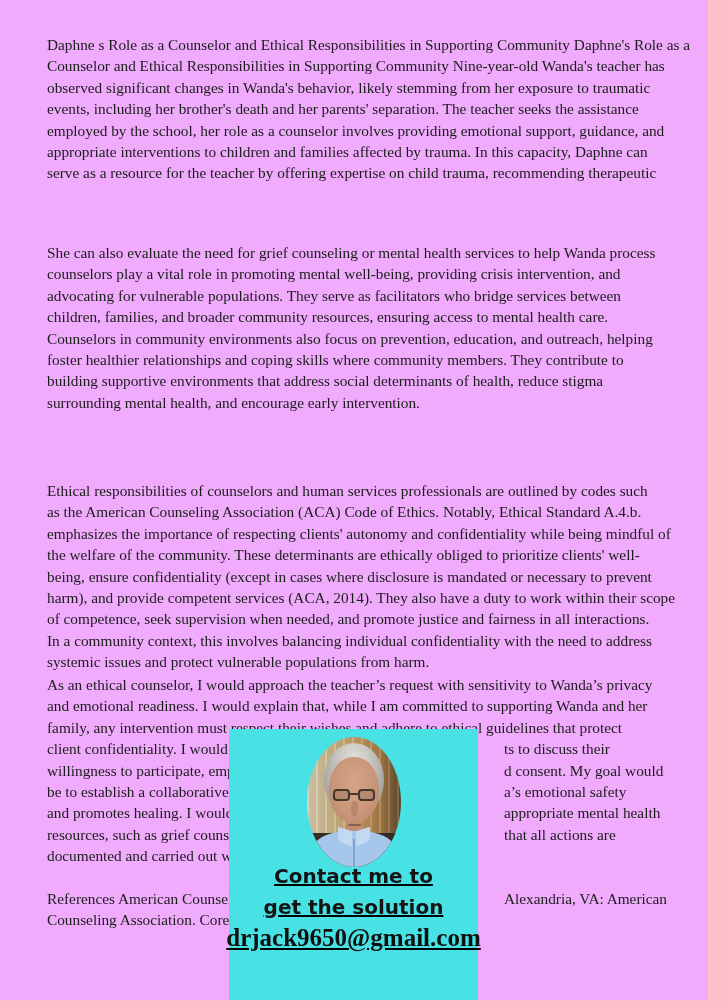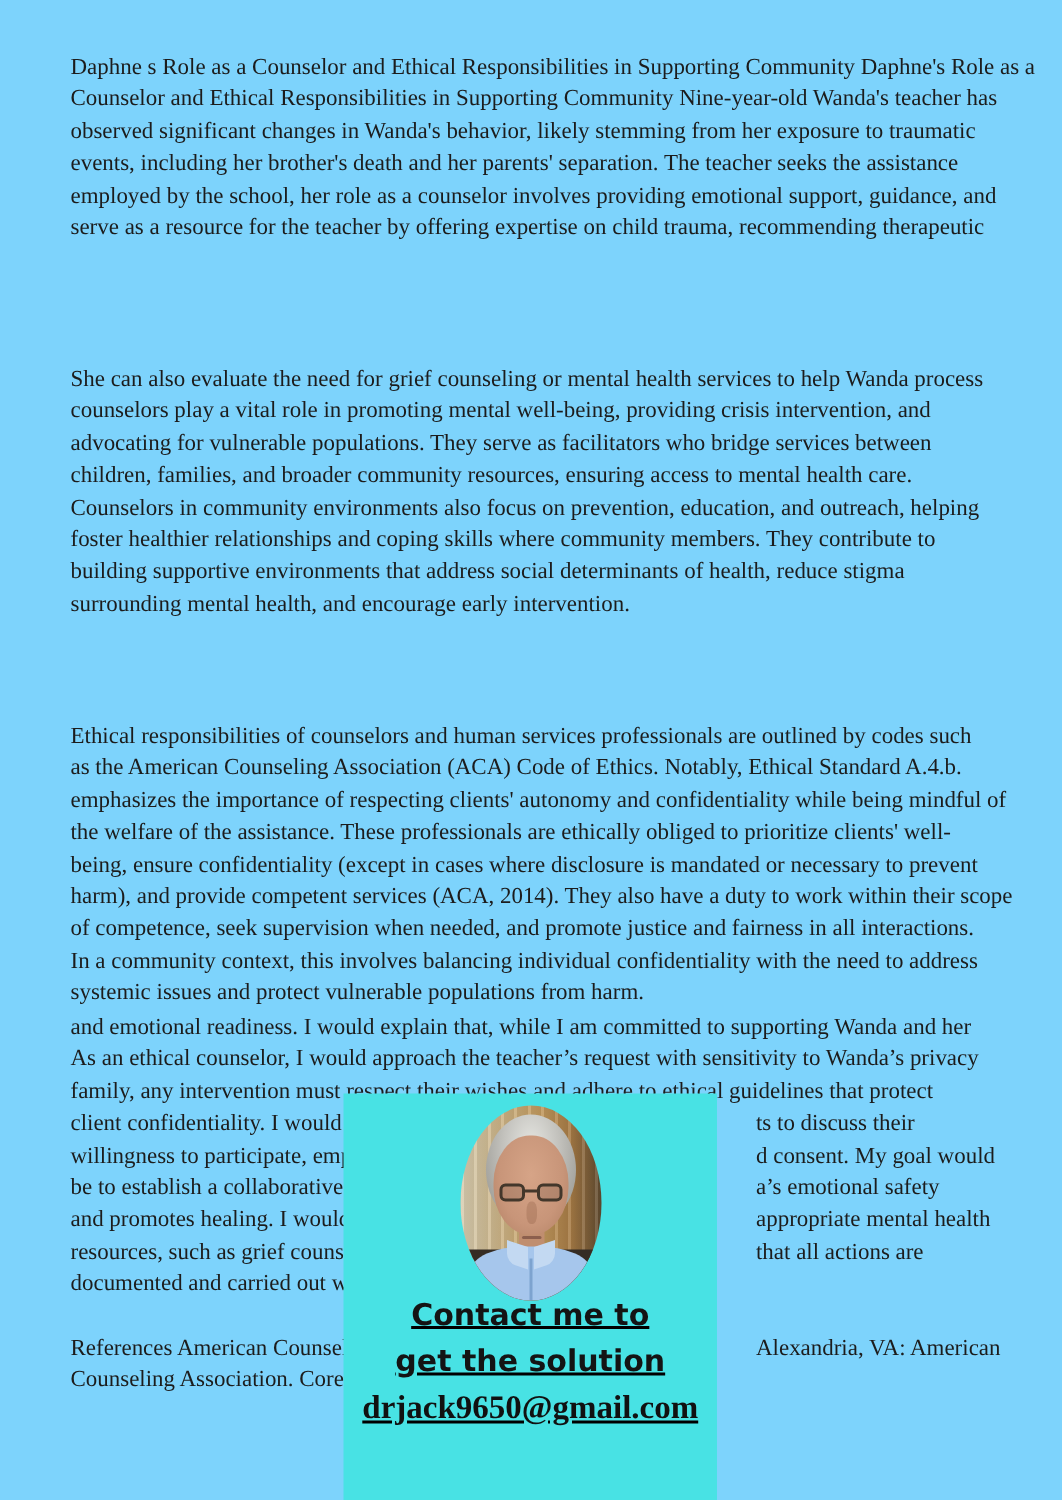--- a/index.html
+++ b/index.html
@@ -1,20 +1,20 @@
 <!DOCTYPE html>
 <html><head>
 <meta charset="utf-8">
 <style>
   html,body{margin:0;padding:0;}
   body{
     width:708px;height:1000px;background:#ffffff;position:relative;
     font-family:"Liberation Serif",serif;overflow:hidden;
   }
-  .page{position:absolute;inset:0;background:#7dd3fc;}
+  .page{position:absolute;inset:0;background:#f0abfc;}
 
   
   .para{
     position:absolute;left:47px;width:625px;
     font-size:15.3px;line-height:21.4px;color:#1c1c1c;
   }
   .line{position:relative;height:21.4px;white-space:pre;}
   .line .fr{position:absolute;left:457px;top:0;}
   #para-0{top:34px}
   #para-1{top:242px}
@@ -68,60 +68,61 @@
   .collar-r{right:24px;transform:skewY(-18deg);border-radius:0 0 40% 0;}
   .placket{position:absolute;left:50%;top:8px;width:2px;height:28px;background:#7da3cf;transform:translateX(-50%);}
 
   .headline{
     margin-top:-6px;text-align:center;color:#141414;
     font-family:"DejaVu Sans","Liberation Sans",sans-serif;
     font-weight:700;font-size:20px;line-height:31px;letter-spacing:0;
   }
   .email{
     margin-top:2px;text-align:right;color:#111111;
-    font-family:"Liberation Serif",serif;font-weight:700;font-size:22px;line-height:26px;
+    font-family:"Liberation Serif",serif;font-weight:700;font-size:25px;line-height:26px;
   }
 </style>
 </head>
 <body>
 
 <div class="page">
 
   <div class="para" id="para-0">
       <div class="line"><span class="fl">Daphne s Role as a Counselor and Ethical Responsibilities in Supporting Community Daphne's Role as a</span></div>
       <div class="line"><span class="fl">Counselor and Ethical Responsibilities in Supporting Community Nine-year-old Wanda's teacher has</span></div>
       <div class="line"><span class="fl">observed significant changes in Wanda's behavior, likely stemming from her exposure to traumatic</span></div>
       <div class="line"><span class="fl">events, including her brother's death and her parents' separation. The teacher seeks the assistance</span></div>
       <div class="line"><span class="fl">employed by the school, her role as a counselor involves providing emotional support, guidance, and</span></div>
+      <div class="line"><span class="fl">appropriate interventions to children and families affected by trauma. In this capacity, Daphne can</span></div>
       <div class="line"><span class="fl">serve as a resource for the teacher by offering expertise on child trauma, recommending therapeutic</span></div>
     </div>
   <div class="para" id="para-1">
       <div class="line"><span class="fl">She can also evaluate the need for grief counseling or mental health services to help Wanda process</span></div>
       <div class="line"><span class="fl">counselors play a vital role in promoting mental well-being, providing crisis intervention, and</span></div>
       <div class="line"><span class="fl">advocating for vulnerable populations. They serve as facilitators who bridge services between</span></div>
       <div class="line"><span class="fl">children, families, and broader community resources, ensuring access to mental health care.</span></div>
       <div class="line"><span class="fl">Counselors in community environments also focus on prevention, education, and outreach, helping</span></div>
       <div class="line"><span class="fl">foster healthier relationships and coping skills where community members. They contribute to</span></div>
       <div class="line"><span class="fl">building supportive environments that address social determinants of health, reduce stigma</span></div>
       <div class="line"><span class="fl">surrounding mental health, and encourage early intervention.</span></div>
     </div>
   <div class="para" id="para-2">
       <div class="line"><span class="fl">Ethical responsibilities of counselors and human services professionals are outlined by codes such</span></div>
       <div class="line"><span class="fl">as the American Counseling Association (ACA) Code of Ethics. Notably, Ethical Standard A.4.b.</span></div>
       <div class="line"><span class="fl">emphasizes the importance of respecting clients' autonomy and confidentiality while being mindful of</span></div>
-      <div class="line"><span class="fl">the welfare of the assistance. These professionals are ethically obliged to prioritize clients' well-</span></div>
+      <div class="line"><span class="fl">the welfare of the community. These determinants are ethically obliged to prioritize clients' well-</span></div>
       <div class="line"><span class="fl">being, ensure confidentiality (except in cases where disclosure is mandated or necessary to prevent</span></div>
       <div class="line"><span class="fl">harm), and provide competent services (ACA, 2014). They also have a duty to work within their scope</span></div>
       <div class="line"><span class="fl">of competence, seek supervision when needed, and promote justice and fairness in all interactions.</span></div>
       <div class="line"><span class="fl">In a community context, this involves balancing individual confidentiality with the need to address</span></div>
       <div class="line"><span class="fl">systemic issues and protect vulnerable populations from harm.</span></div>
     </div>
   <div class="para" id="para-3">
+      <div class="line"><span class="fl">As an ethical counselor, I would approach the teacher’s request with sensitivity to Wanda’s privacy</span></div>
       <div class="line"><span class="fl">and emotional readiness. I would explain that, while I am committed to supporting Wanda and her</span></div>
-      <div class="line"><span class="fl">As an ethical counselor, I would approach the teacher’s request with sensitivity to Wanda’s privacy</span></div>
       <div class="line"><span class="fl">family, any intervention must respect their wishes and adhere to ethical guidelines that protect</span></div>
       <div class="line"><span class="fl">client confidentiality. I would su</span><span class="fr">ts to discuss their</span></div>
       <div class="line"><span class="fl">willingness to participate, emph</span><span class="fr">d consent. My goal would</span></div>
       <div class="line"><span class="fl">be to establish a collaborative, r</span><span class="fr">a’s emotional safety</span></div>
       <div class="line"><span class="fl">and promotes healing. I would a</span><span class="fr">appropriate mental health</span></div>
       <div class="line"><span class="fl">resources, such as grief counseli</span><span class="fr">that all actions are</span></div>
       <div class="line"><span class="fl">documented and carried out wit</span></div>
     </div>
   <div class="para" id="para-4">
       <div class="line"><span class="fl">References American Counselin</span><span class="fr">Alexandria, VA: American</span></div>

